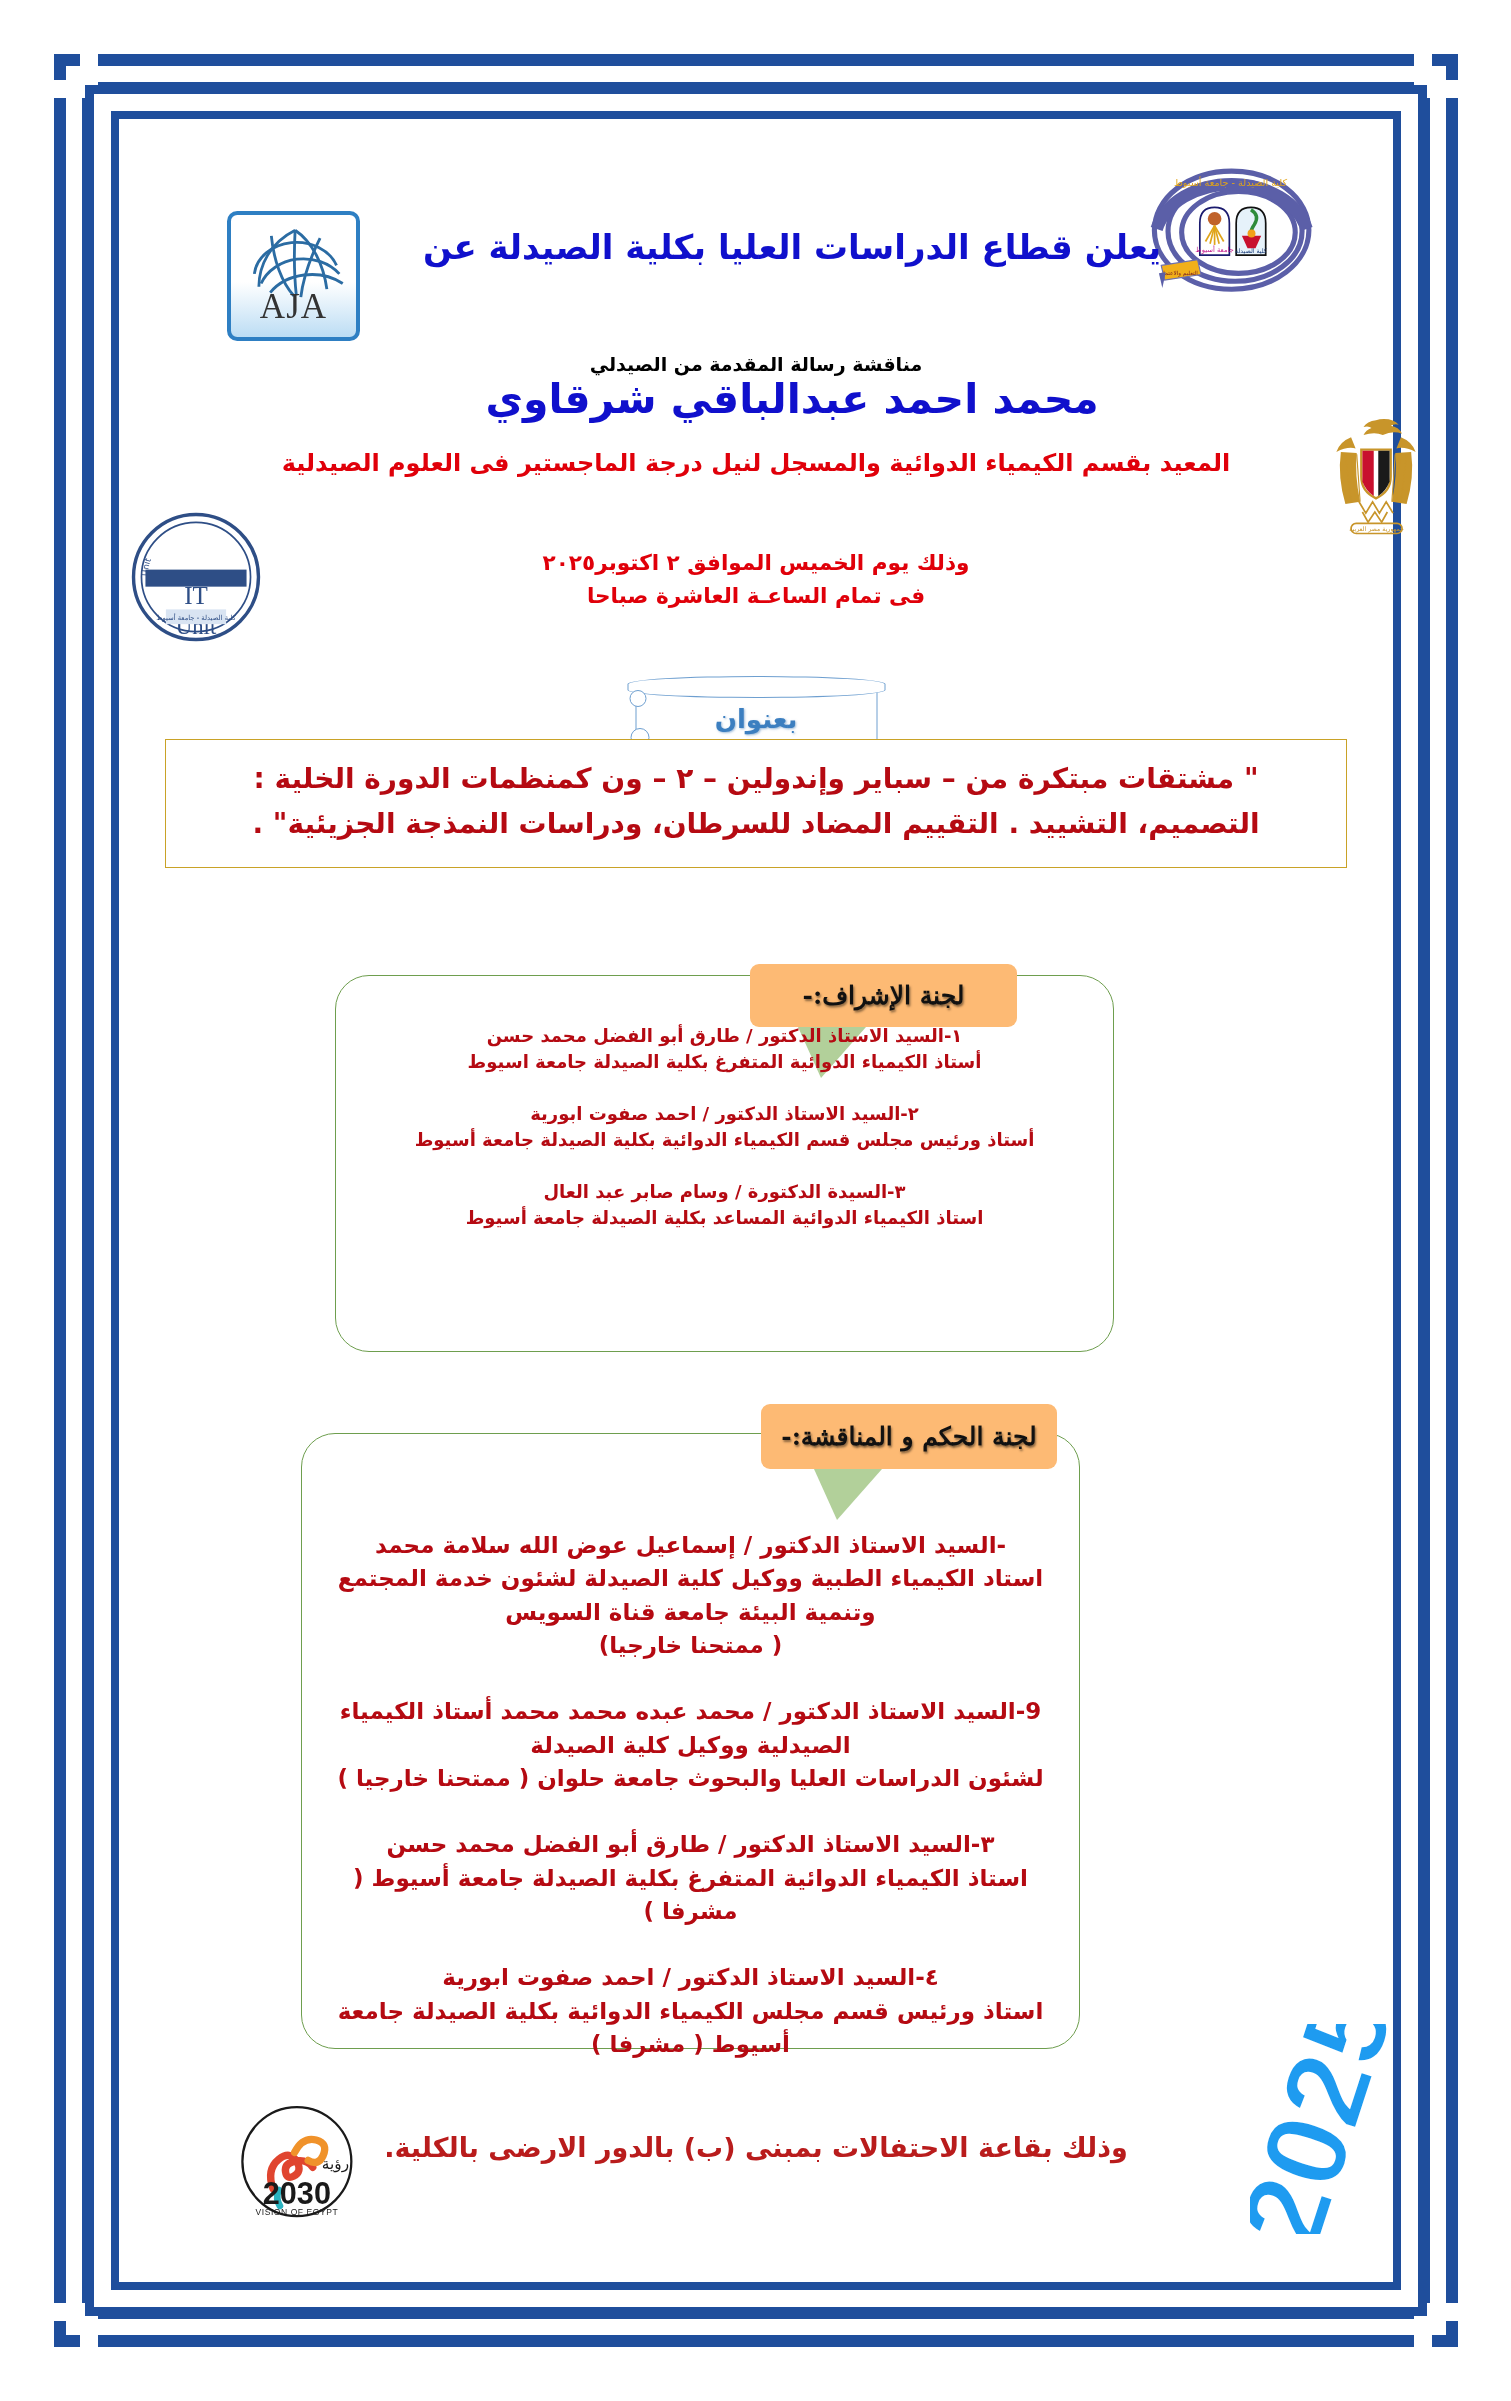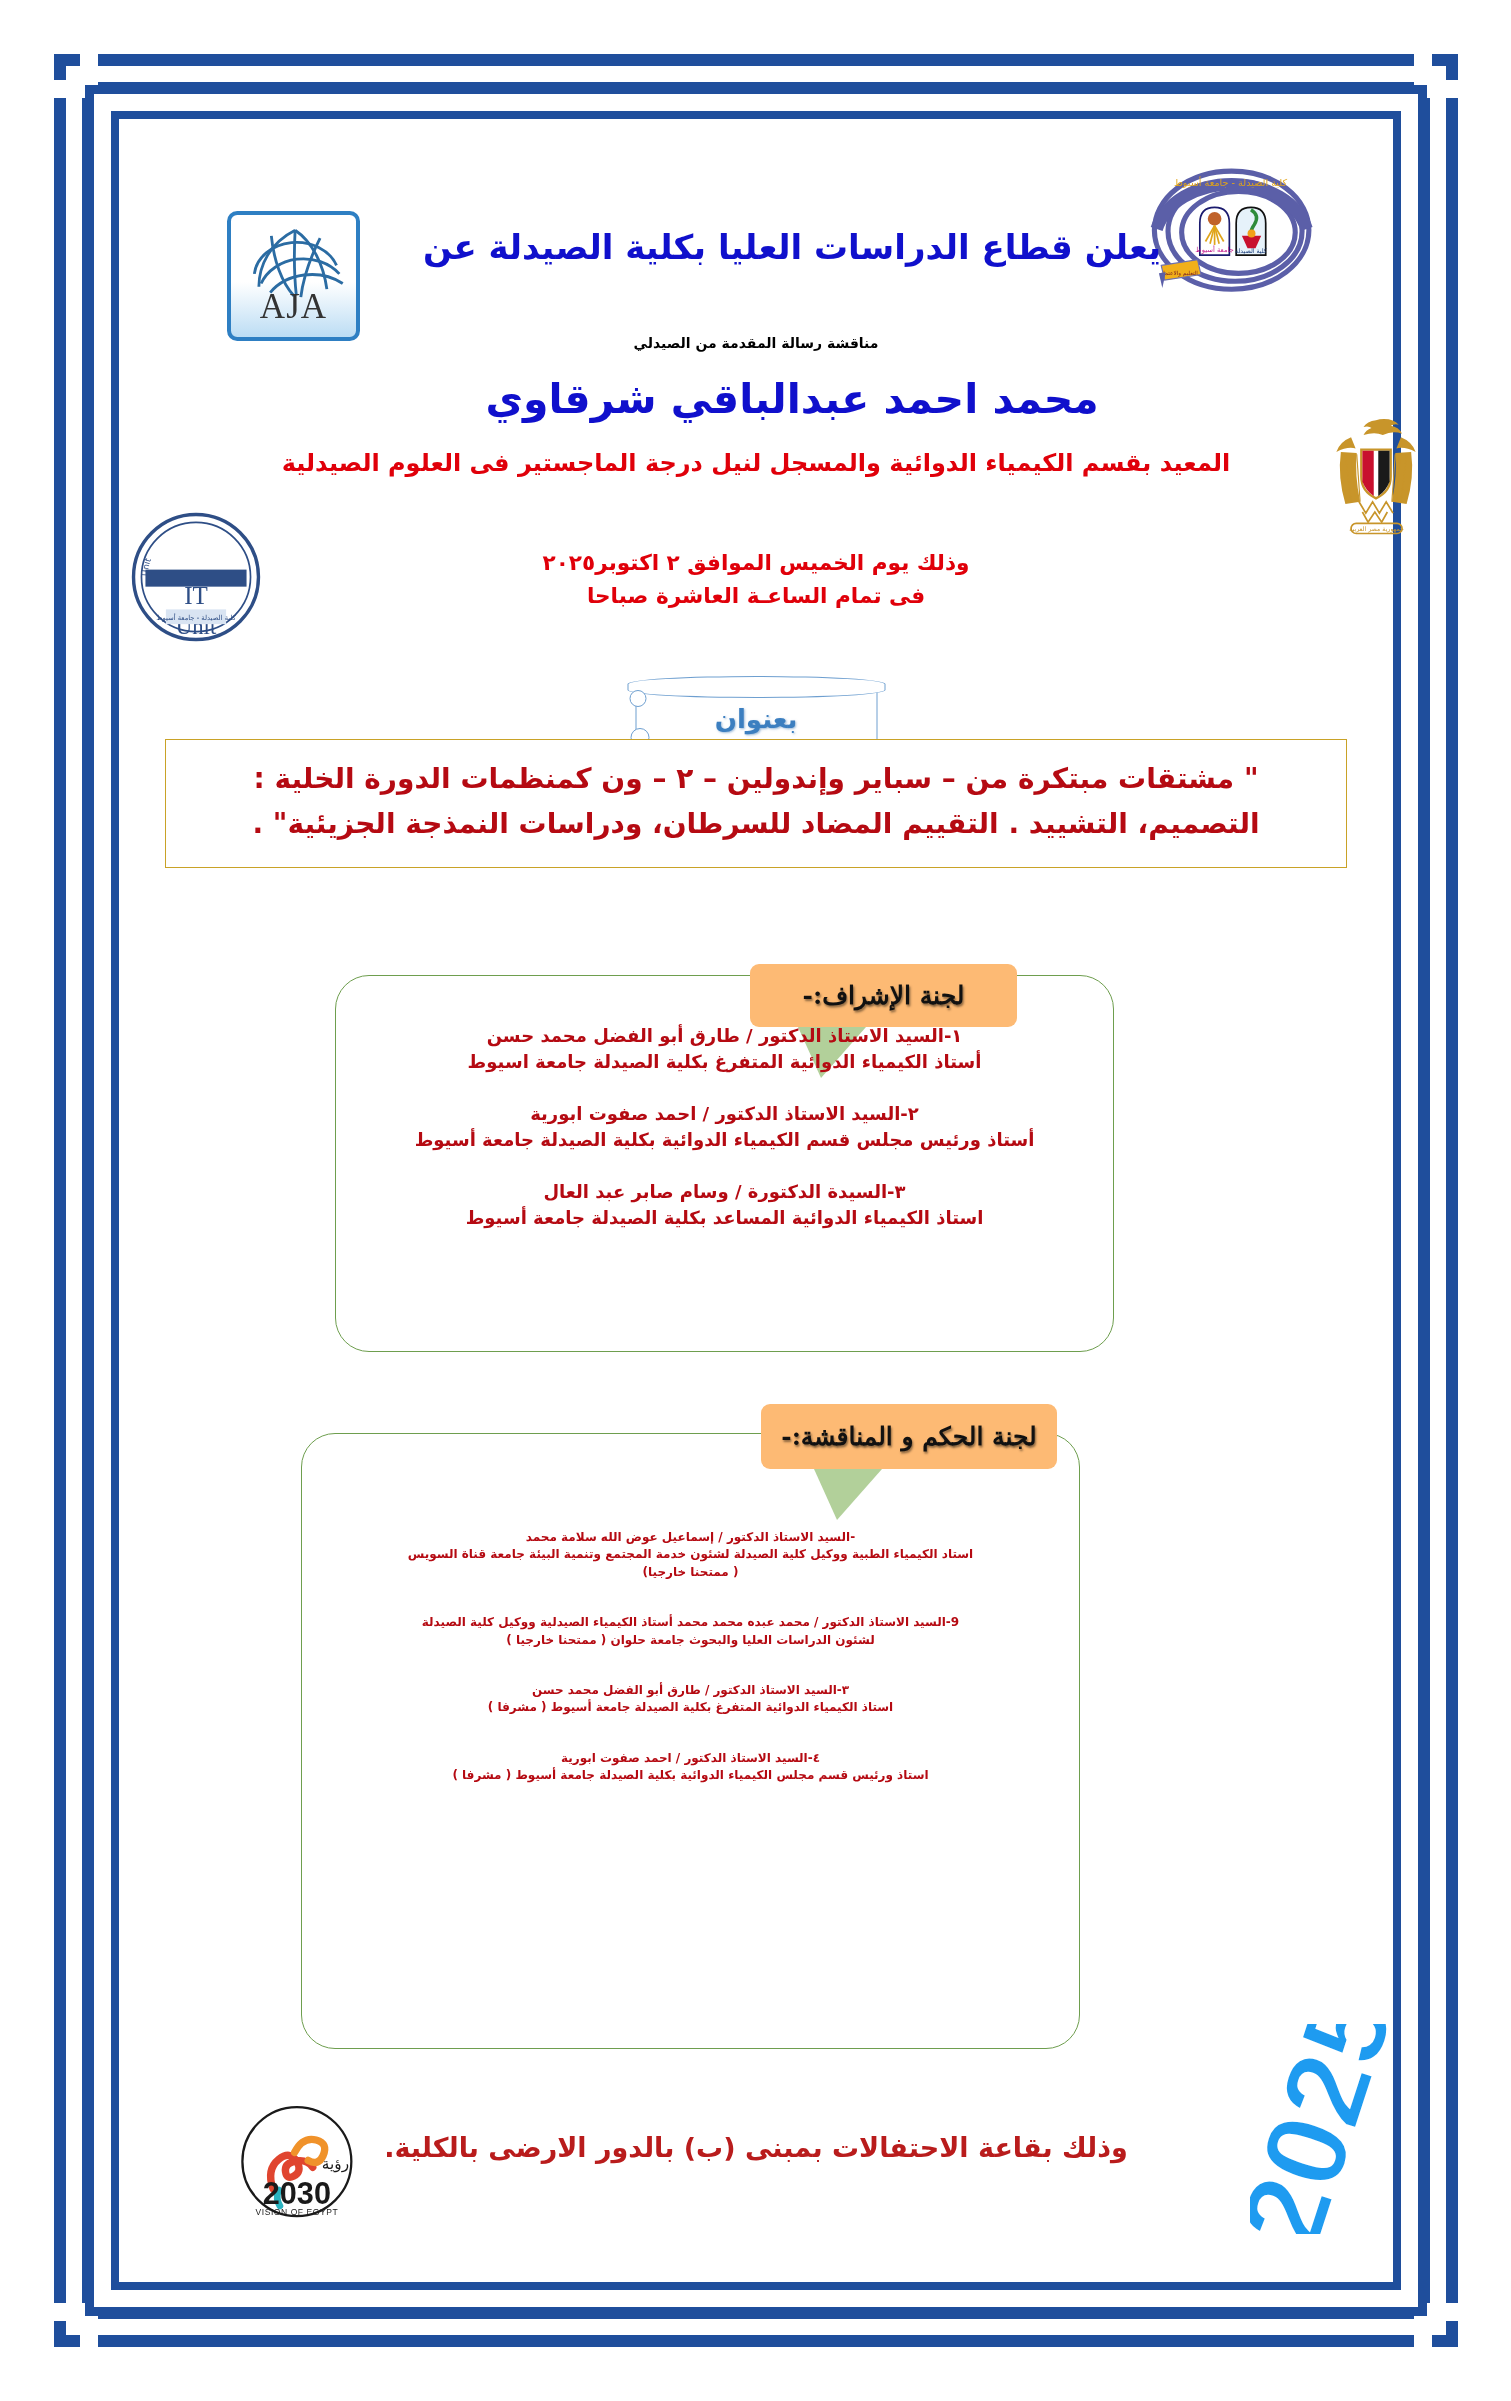--- a/index.html
+++ b/index.html
@@ -42,21 +42,21 @@
   .y2025{right:74px;top:2024px;width:188px;height:210px;}
 
   
   .t-center{position:absolute;width:100%;text-align:center;left:0;}
   .h-blue{color:#1010CC;font-weight:bold;margin-left:36px;}
   .h-black{color:#000000;font-weight:bold;}
   .h-red{color:#E0000A;font-weight:bold;}
   .h-magenta{color:#b91c1c;font-weight:bold;}
 
   #announce-line{top:227px;font-size:34px;}
-  #defense-line{top:335px;font-size:14px;}
+  #defense-line{top:353px;font-size:19px;}
   #student-name{top:375px;font-size:41px;}
   #student-role{top:449px;font-size:24px;}
   #date-line{top:546px;font-size:21.6px;line-height:1.55;}
 
   
   .scroll{position:absolute;left:50%;transform:translateX(-50%);top:674px;
           width:267px;height:77px;}
   .scroll .body{position:absolute;left:12.5px;top:12.5px;right:12.5px;bottom:3.4px;
           background:#ffffff;border:1.1px solid #6E9FD0;}
   .scroll .roll{position:absolute;left:4.5px;right:4.5px;height:19.3px;
@@ -92,21 +92,21 @@
           border-right:45px solid transparent;border-top:51px solid #B2D09A;}
   #supervision-bubble{right:495px;top:964px;width:267px;height:63px;}
   #jury-bubble{right:455px;top:1404px;width:296px;height:65px;}
 
   .member{text-align:center;color:#B50A12;font-weight:bold;
           font-size:18px;line-height:1.45;margin:0 0 26px 0;}
   .member .nm{display:block;text-align:center;}
   .member .af{display:block;}
   #supervision-list{position:absolute;left:352px;right:415px;top:1023px;}
   #jury-list{position:absolute;left:318px;right:449px;top:1529px;}
-  #jury-list .member{font-size:12px;margin-bottom:33px;}
+  #jury-list .member{font-size:23px;margin-bottom:33px;}
 
   
   #venue-line{top:2132px;font-size:27px;}
 </style>
 </head>
 <body>
 
 <div class="page">
 
   <div class="frame f1"></div>

